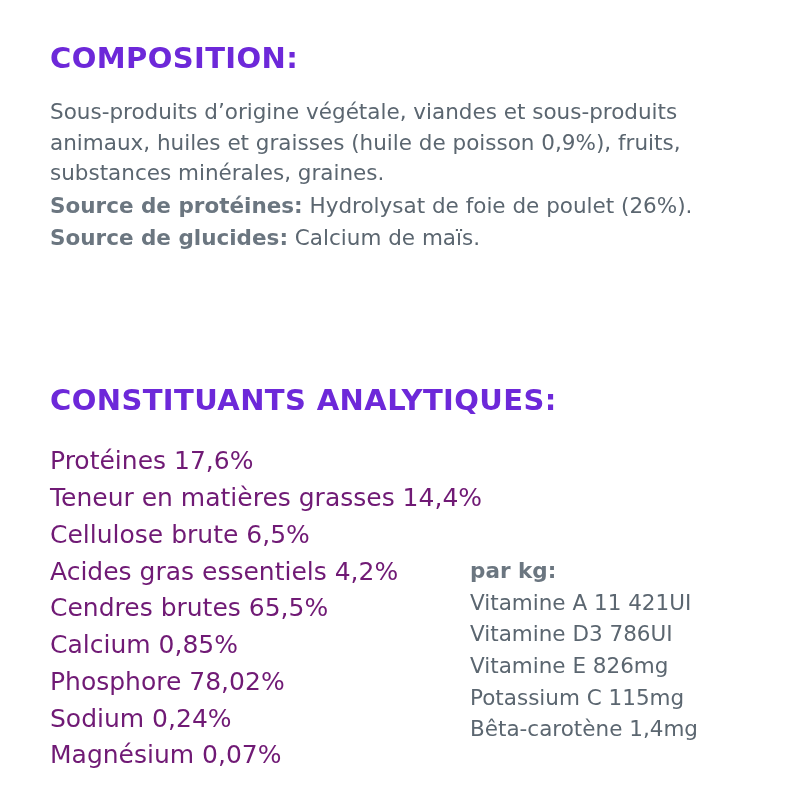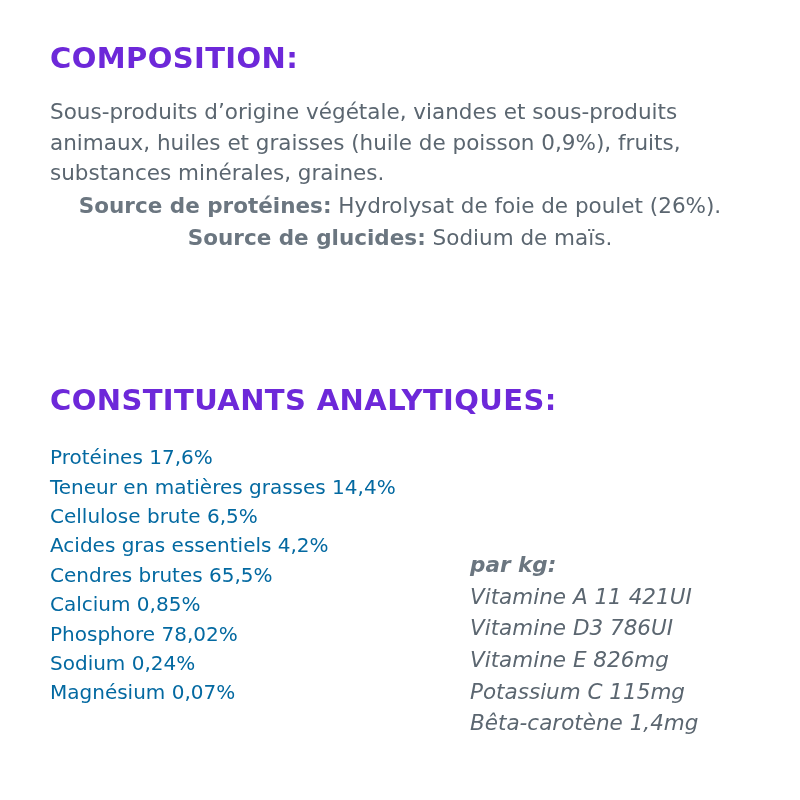--- a/index.html
+++ b/index.html
@@ -33,21 +33,20 @@
     font-size: 21.5px;
     line-height: 1.42;
     color: #5b6670;
     max-width: 720px;
   }
   .body-text .lead {
     margin: 0;
   }
   .sub-block {
     margin-top: 2px;
-    text-align: center;
   }
   .label-bold {
     font-weight: bold;
     color: #6b7680;
   }
   .composition-block {
     margin-bottom: 0;
   }
   .spacer {
     height: 130px;
@@ -58,28 +57,27 @@
   }
   .col-left {
     position: absolute;
     left: 0;
     top: 0;
     width: 420px;
   }
   .col-right {
     position: absolute;
     left: 420px;
-    top: 106px;
+    top: 112px;
     width: 330px;
-    font-style: italic;
   }
   .stat-line {
-    font-size: 20px;
+    font-size: 25px;
     line-height: 1.47;
-    color: #0369a1;
+    color: #701a75;
     white-space: nowrap;
   }
   .per-kg {
     font-size: 21.5px;
     line-height: 1.47;
     color: #6b7680;
     font-weight: bold;
   }
   .vit-line {
     font-size: 21.5px;
@@ -100,21 +98,21 @@
   <div class="composition-block">
     <h1 class="section-title">COMPOSITION:</h1>
     <div class="body-text">
       <p class="lead">Sous-produits d’origine végétale, viandes et sous-produits animaux, huiles et graisses (huile de poisson 0,9%), fruits, substances minérales, graines.</p>
       <div class="sub-block">
         <span class="label-bold">Source de protéines:</span>
         <span>Hydrolysat de foie de poulet (26%).</span>
       </div>
       <div class="sub-block">
         <span class="label-bold">Source de glucides:</span>
-        <span>Sodium de maïs.</span>
+        <span>Calcium de maïs.</span>
       </div>
     </div>
   </div>
 
   <div class="spacer"></div>
 
   <div class="analytics-block">
     <h1 class="section-title analytics-title">CONSTITUANTS ANALYTIQUES:</h1>
 
     <div class="analytics-wrap">

